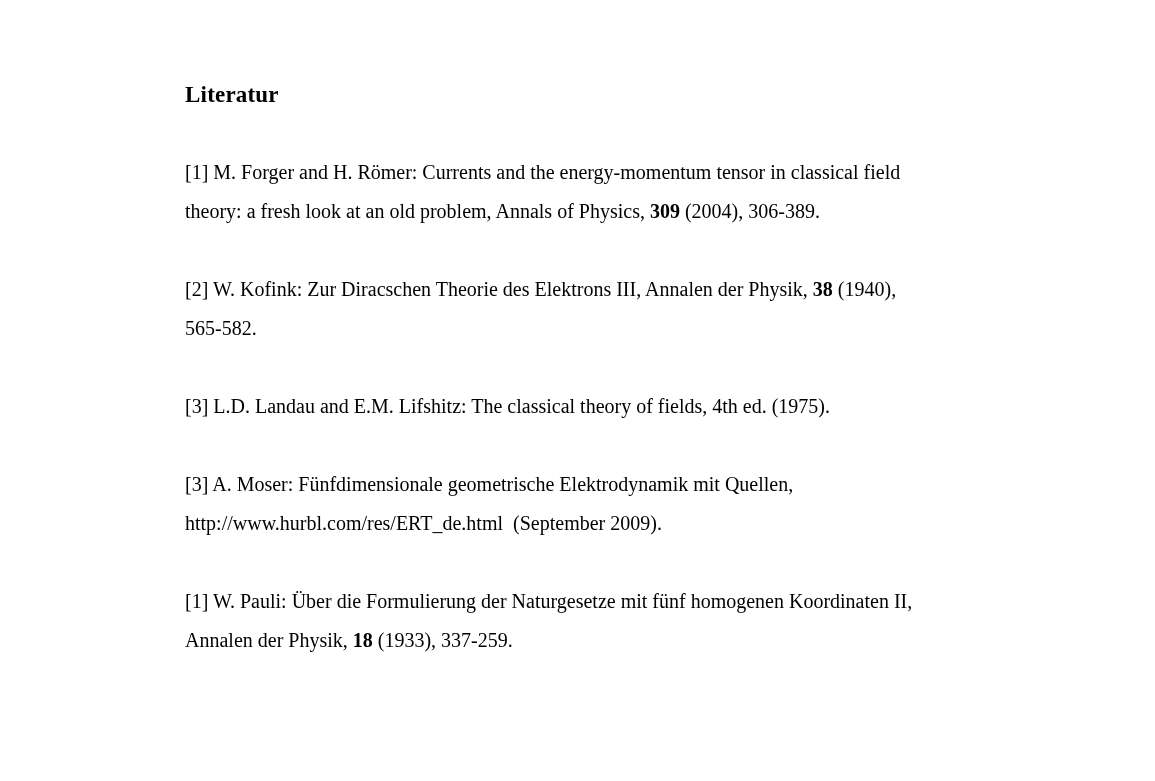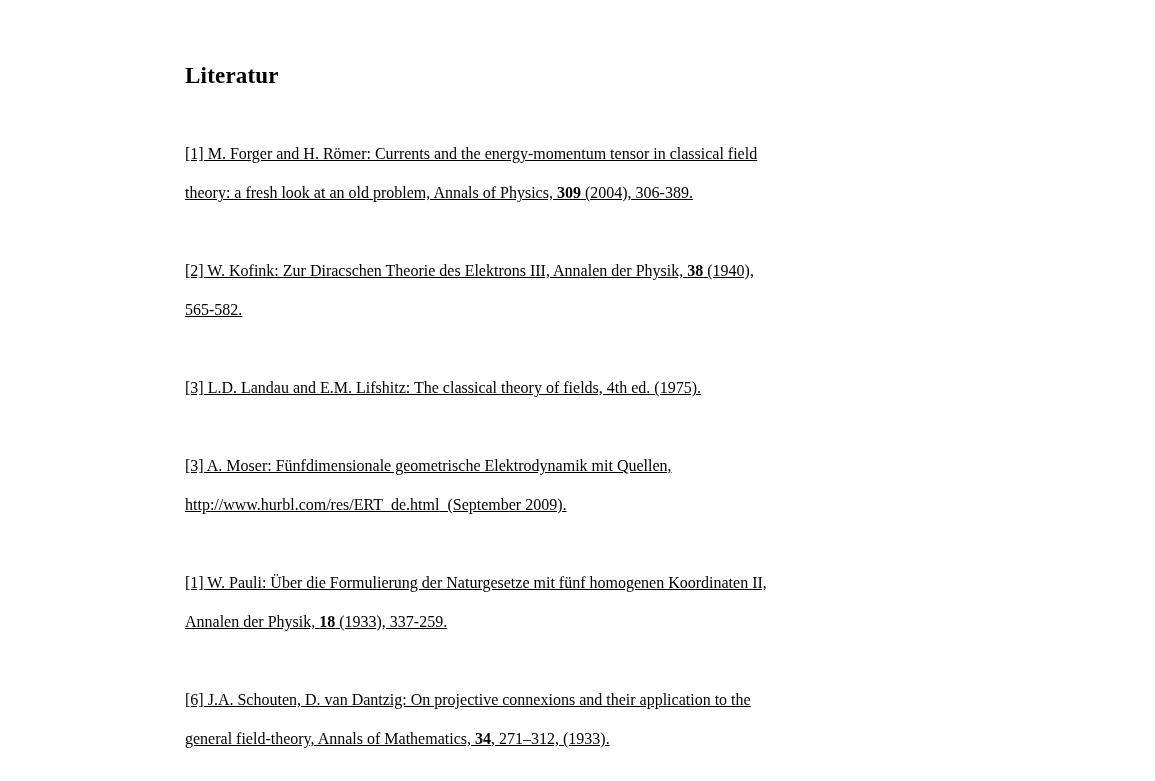--- a/index.html
+++ b/index.html
@@ -9,37 +9,36 @@
   }
   body {
     width: 1155px;
     height: 781px;
     overflow: hidden;
   }
   .page {
     box-sizing: border-box;
     width: 995px;
     height: 781px;
-    padding: 56px 30px 0 185px;
+    padding: 75px 30px 0 185px;
     font-family: "Liberation Serif", "DejaVu Serif", serif;
     color: #000000;
     border-radius: 6px;
   }
   .heading {
     margin: 0;
     font-size: 23px;
     font-weight: bold;
     line-height: 39px;
     letter-spacing: 0.2px;
   }
   .reference {
     margin: 39px 0 0 0;
-    font-size: 16px;
+    font-size: 20px;
     line-height: 39px;
-    text-decoration: underline;
   }
   .ref-line {
     white-space: pre; 
   }
   .bold {
     font-weight: bold;
   }
 </style>
 </head>
 <body>
@@ -59,18 +58,14 @@
         <div class="ref-line"><span>[3] L.D. Landau and E.M. Lifshitz: The classical theory of fields, 4th ed. (1975).</span></div>
       </div>
       <div class="reference">
         <div class="ref-line"><span>[3] A. Moser: Fünfdimensionale geometrische Elektrodynamik mit Quellen,</span></div>
         <div class="ref-line"><span>http://www.hurbl.com/res/ERT_de.html</span><span>  (September 2009).</span></div>
       </div>
       <div class="reference">
         <div class="ref-line"><span>[1] W. Pauli: Über die Formulierung der Naturgesetze mit fünf homogenen Koordinaten II,</span></div>
         <div class="ref-line"><span>Annalen der Physik, </span><span class="bold">18</span><span> (1933), 337-259.</span></div>
       </div>
-      <div class="reference">
-        <div class="ref-line"><span>[6] J.A. Schouten, D. van Dantzig: On projective connexions and their application to the</span></div>
-        <div class="ref-line"><span>general field-theory, Annals of Mathematics, </span><span class="bold">34</span><span>, 271–312, (1933).</span></div>
-      </div>
     </div>
 </div>
 
 </body></html>

